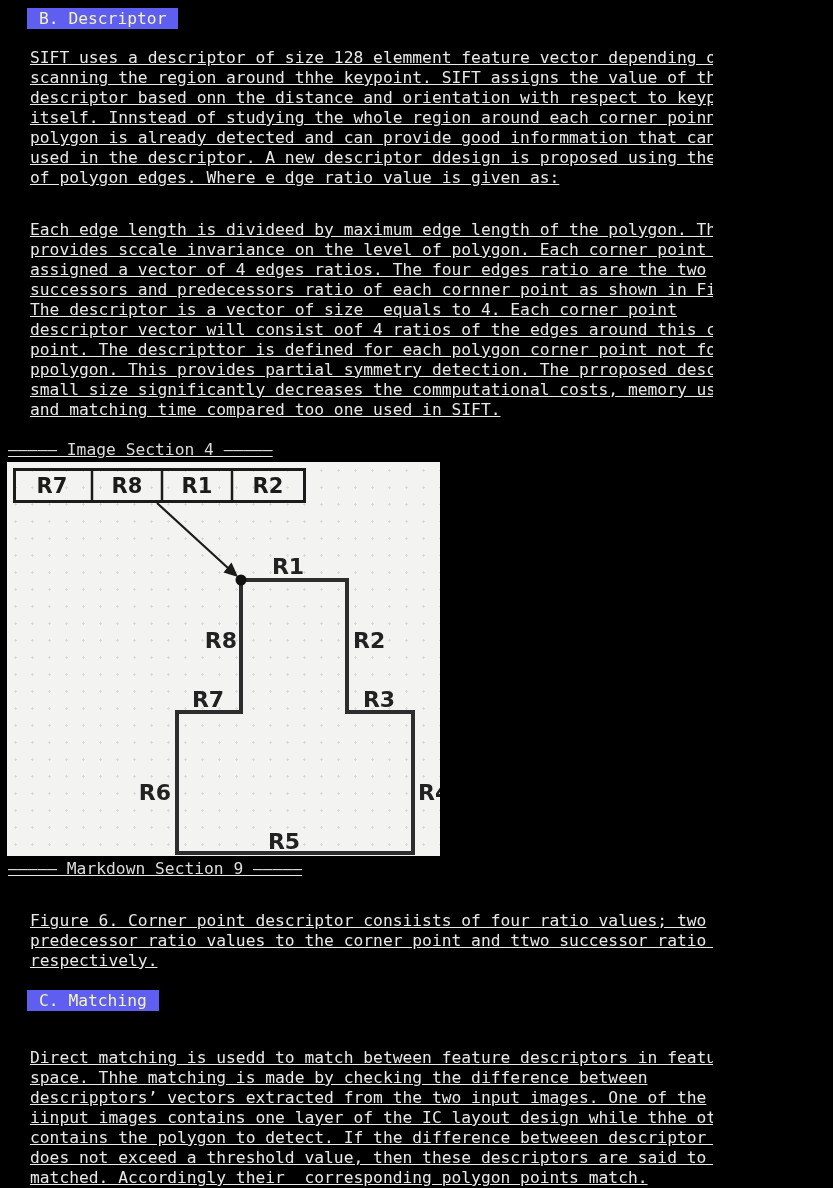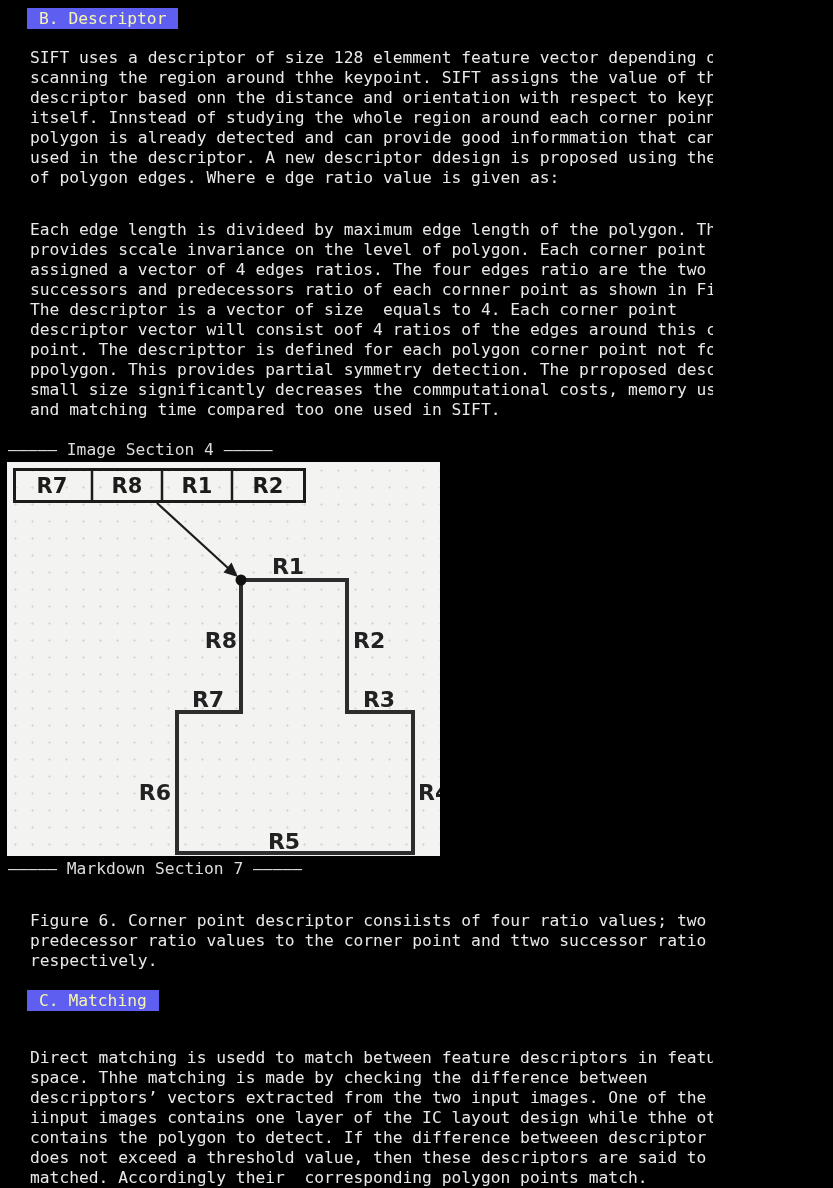--- a/index.html
+++ b/index.html
@@ -9,20 +9,21 @@
     overflow: hidden;
   }
   .doc {
     position: relative;
     width: 713px; height: 1188px;
     overflow: hidden;
     font-family: "DejaVu Sans Mono", monospace;
     font-size: 16.3px;
     line-height: 20px;
     color: #e9e9e9;
+    text-decoration: underline;
   }
   .heading-row { margin-left: 27px; }
   .hl-heading {
     display: inline-block;
     background: #5e5ef0;
     color: #f5f5b2;
     height: 21px; line-height: 21px;
     padding: 0 12px;
     white-space: pre;
   }
@@ -119,21 +120,21 @@
     <text class="fig-label" x="281" y="112" text-anchor="middle">R1</text>
     <text class="fig-label" x="346" y="186" text-anchor="start">R2</text>
     <text class="fig-label" x="230" y="186" text-anchor="end">R8</text>
     <text class="fig-label" x="372" y="245" text-anchor="middle">R3</text>
     <text class="fig-label" x="201" y="245" text-anchor="middle">R7</text>
     <text class="fig-label" x="411" y="338" text-anchor="start">R4</text>
     <text class="fig-label" x="164" y="338" text-anchor="end">R6</text>
     <text class="fig-label" x="277" y="387" text-anchor="middle">R5</text>
   </svg>
 
-  <div class="divider div2">————— Markdown Section 7 —————</div>
+  <div class="divider div2">————— Markdown Section 9 —————</div>
 
   <div class="para caption">Figure 6. Corner point descriptor consiists of four ratio values; two
 predecessor ratio values to the corner point and ttwo successor ratio ones
 respectively.</div>
 
   <div class="heading-row row-c">
     <span class="hl-heading">C. Matching</span>
   </div>
 
   <div class="para p3">Direct matching is usedd to match between feature descriptors in feature

